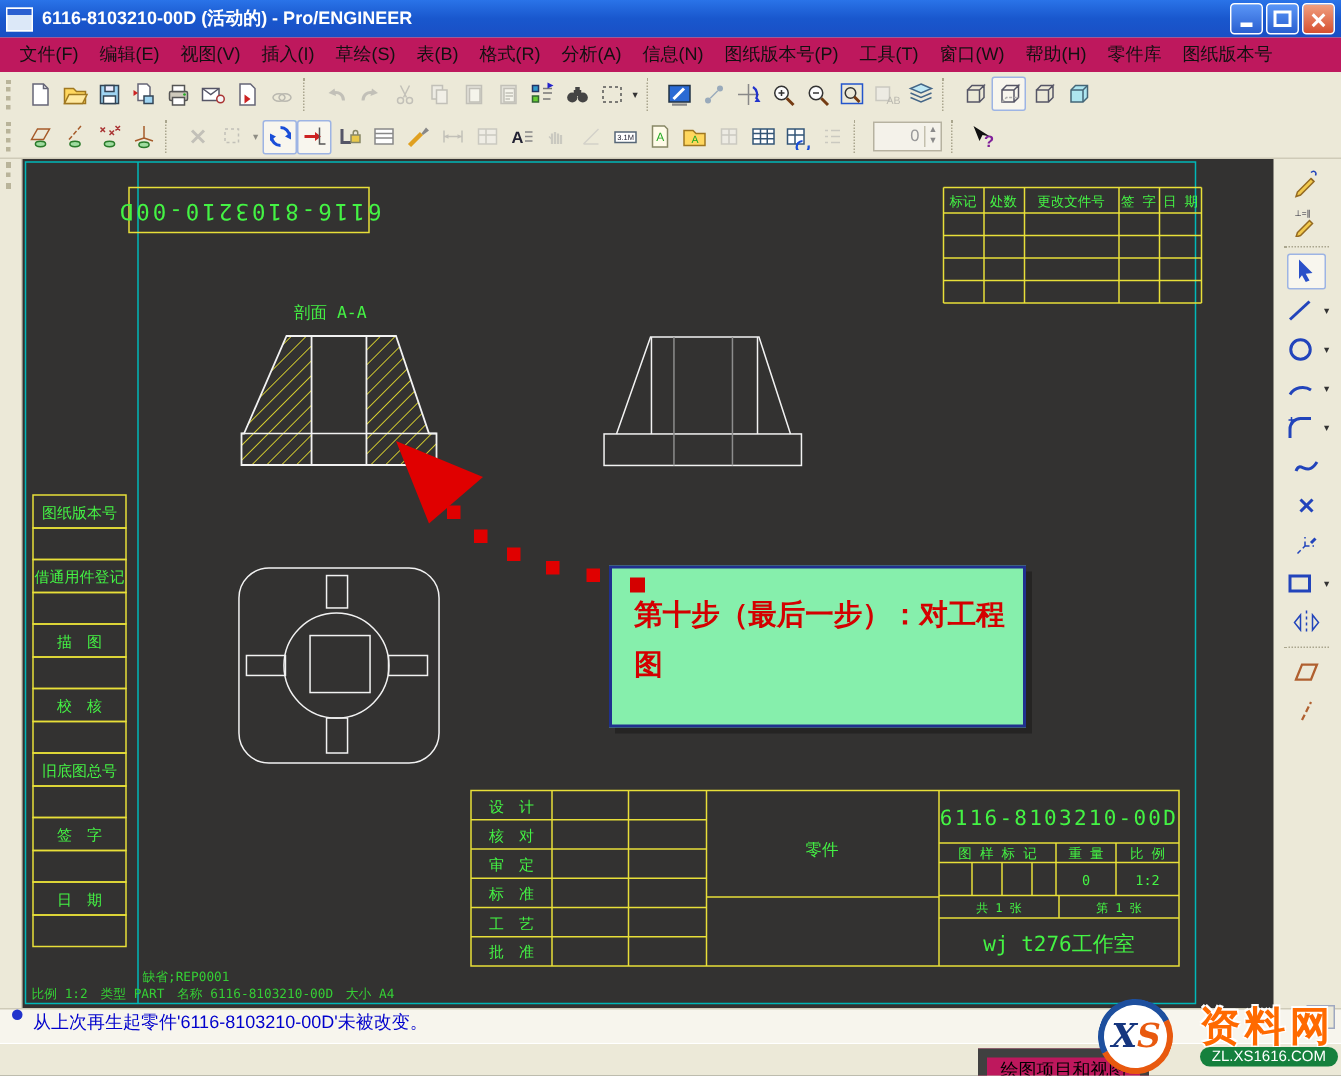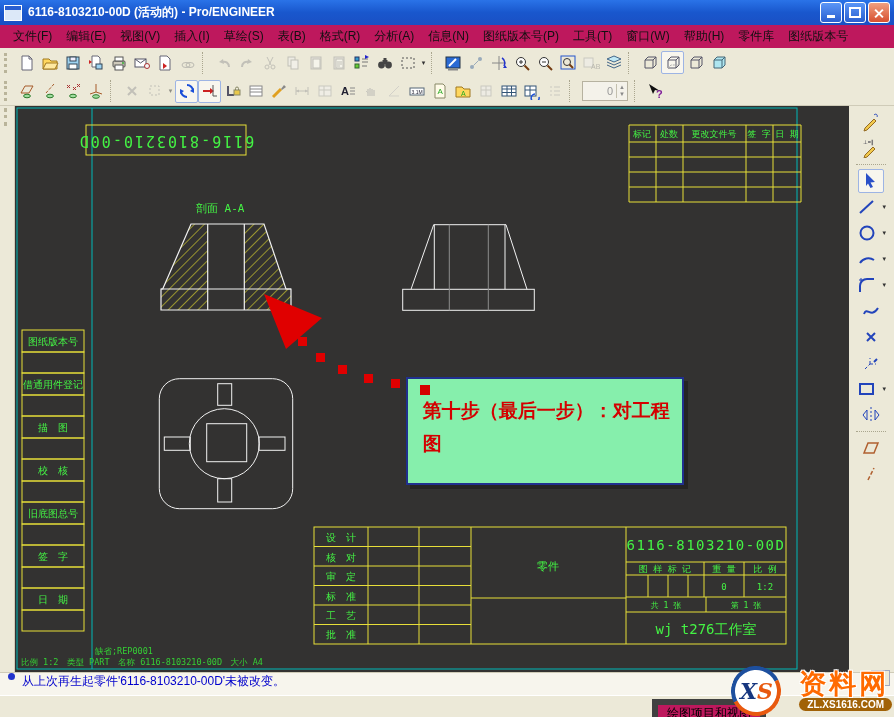--- a/index.html
+++ b/index.html
@@ -64,21 +64,21 @@
   .watermark{position:absolute;right:2px;bottom:1px;display:flex;align-items:center;z-index:10;gap:2px;}
   .wm-circle{width:42px;height:42px;border-radius:50%;border:4px solid transparent;
     border-top-color:#1d4f9e;border-left-color:#1d4f9e;border-bottom-color:#e8590f;border-right-color:#e8590f;
     transform:rotate(18deg);display:flex;align-items:center;justify-content:center;background:#fff;}
   .wm-x{display:block;transform:rotate(-18deg);font-family:"DejaVu Serif",serif;font-style:italic;
     font-weight:bold;font-size:22px;color:#e8590f;}
   .wm-x::first-letter{color:#16367f;}
   .wm-right{display:flex;flex-direction:column;align-items:flex-start;margin-left:16px;}
   .wm-name{font-size:27px;font-weight:bold;color:#ff6a00;letter-spacing:3px;line-height:26px;
     text-shadow:1px 1px 0 #fff,-1px -1px 0 #fff,1px -1px 0 #fff,-1px 1px 0 #fff;}
-  .wm-url{background:#a16207;color:#fff;font-size:10px;font-weight:bold;padding:1px 8px;border-radius:8px;margin-top:1px;}
+  .wm-url{background:#15803d;color:#fff;font-size:10px;font-weight:normal;padding:1px 8px;border-radius:8px;margin-top:1px;}
   svg{display:block;}
 </style>
 </head>
 <body>
 
 <div class="titlebar">
   <span class="app-ico"></span>
   <span>6116-8103210-00D (活动的) - Pro/ENGINEER</span>
   <span class="cap-btns">
     <span class="cap">

